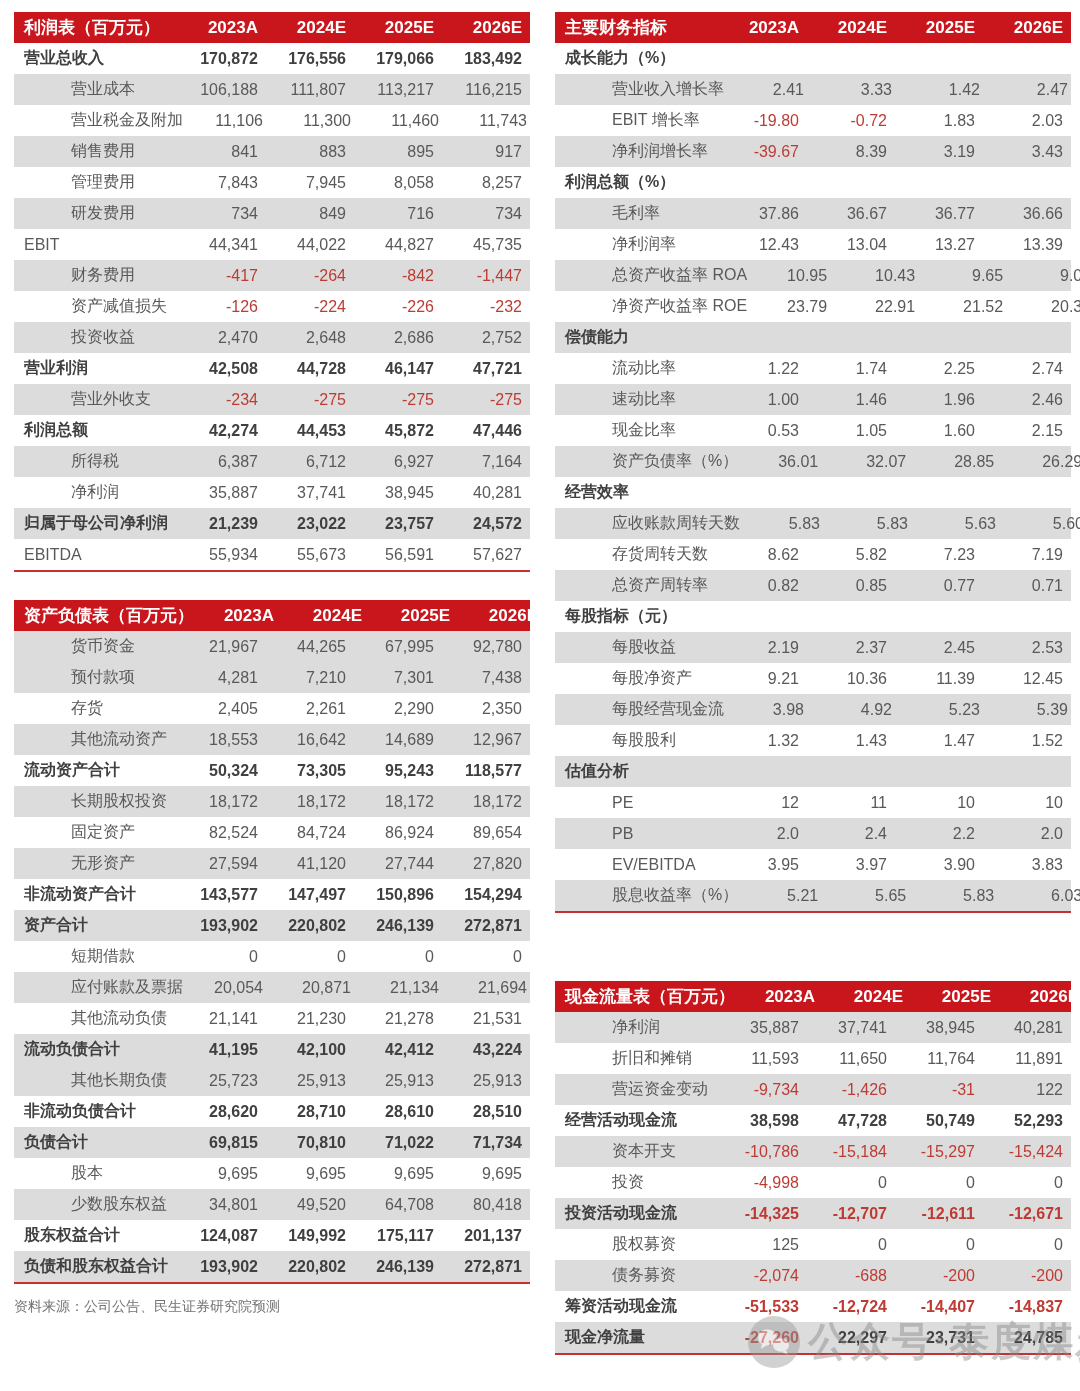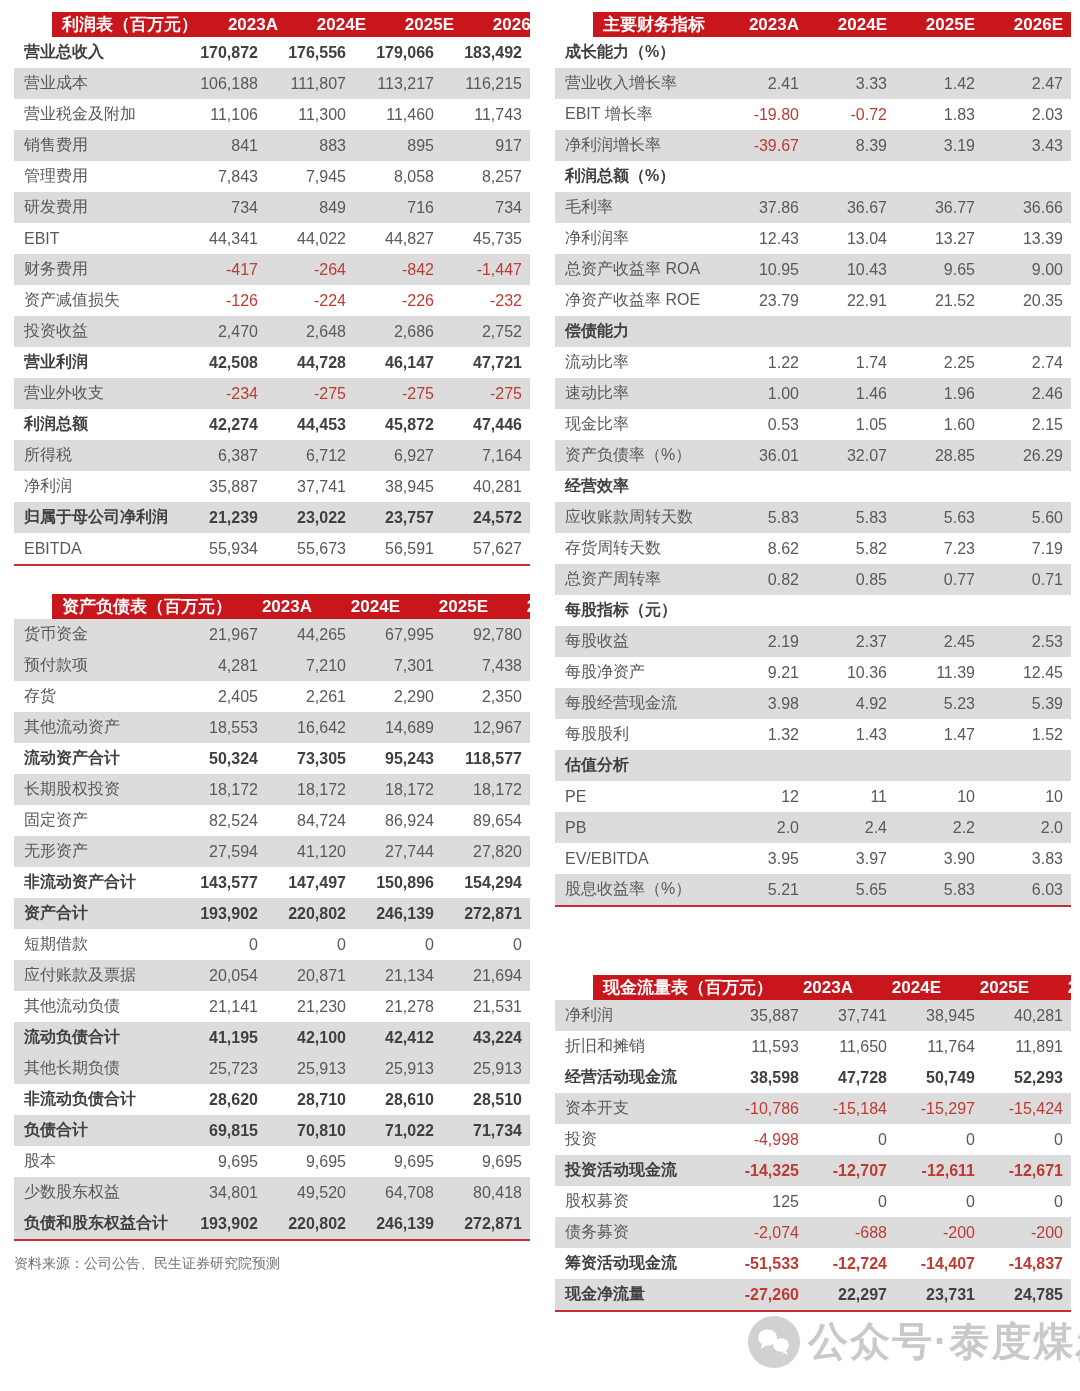--- a/index.html
+++ b/index.html
@@ -16,33 +16,33 @@
     font-family:"Liberation Sans","DejaVu Sans",sans-serif;
   }
   .col{position:absolute;top:12px;width:516px;}
   .col-left{left:14px;}
   .col-right{left:555px;}
   .fin-table{border-bottom:2px solid var(--rule);}
   .gap-sm{margin-bottom:28px;}
   .gap-lg{margin-bottom:68px;}
   .t-head{
     display:grid;grid-template-columns:1fr 88px 88px 88px 88px;
-    height:25px;align-items:center;background:var(--header-bg);
-    color:#ffffff;font-weight:bold;font-size:17px;margin-left:38px;
+    height:31px;align-items:center;background:var(--header-bg);
+    color:#ffffff;font-weight:bold;font-size:17px;
   }
   .t-head .title{padding-left:10px;white-space:nowrap;}
   .t-head .yc{text-align:right;padding-right:8px;}
   .t-row{
     display:grid;grid-template-columns:1fr 88px 88px 88px 88px;
     height:31px;align-items:center;font-size:16px;color:var(--text);
   }
   .t-row.shaded{background:var(--stripe);}
   .t-row.bold{font-weight:bold;color:var(--bold-text);}
   .t-row .label{padding-left:10px;white-space:nowrap;}
-  .t-row .label.ind{}
+  .t-row .label.ind{margin-left:47px;}
   .t-row .v{text-align:right;padding-right:8px;}
   .t-row .v.neg{color:var(--negative);}
   .source{margin-top:14px;font-size:14px;color:#737373;}
   .watermark{
     position:absolute;left:748px;top:1314px;display:flex;align-items:center;gap:8px;
     opacity:.45;z-index:5;pointer-events:none;
   }
   .watermark .wm-text{
     font-size:40px;color:#8a8a8a;letter-spacing:2px;white-space:nowrap;font-weight:bold;
   }
@@ -313,20 +313,27 @@
         <span class="v">9,695</span>
         <span class="v">9,695</span>
       </div>
       <div class="t-row shaded">
         <span class="label ind">少数股东权益</span>
         <span class="v">34,801</span>
         <span class="v">49,520</span>
         <span class="v">64,708</span>
         <span class="v">80,418</span>
       </div>
+      <div class="t-row bold">
+        <span class="label">股东权益合计</span>
+        <span class="v">124,087</span>
+        <span class="v">149,992</span>
+        <span class="v">175,117</span>
+        <span class="v">201,137</span>
+      </div>
       <div class="t-row shaded bold">
         <span class="label">负债和股东权益合计</span>
         <span class="v">193,902</span>
         <span class="v">220,802</span>
         <span class="v">246,139</span>
         <span class="v">272,871</span>
       </div>
     </section>
   <div class="source">资料来源：公司公告、民生证券研究院预测</div>
 </div>
@@ -551,20 +558,27 @@
         <span class="v">37,741</span>
         <span class="v">38,945</span>
         <span class="v">40,281</span>
       </div>
       <div class="t-row">
         <span class="label ind">折旧和摊销</span>
         <span class="v">11,593</span>
         <span class="v">11,650</span>
         <span class="v">11,764</span>
         <span class="v">11,891</span>
+      </div>
+      <div class="t-row shaded">
+        <span class="label ind">营运资金变动</span>
+        <span class="v neg">-9,734</span>
+        <span class="v neg">-1,426</span>
+        <span class="v neg">-31</span>
+        <span class="v">122</span>
       </div>
       <div class="t-row bold">
         <span class="label">经营活动现金流</span>
         <span class="v">38,598</span>
         <span class="v">47,728</span>
         <span class="v">50,749</span>
         <span class="v">52,293</span>
       </div>
       <div class="t-row shaded">
         <span class="label ind">资本开支</span>

